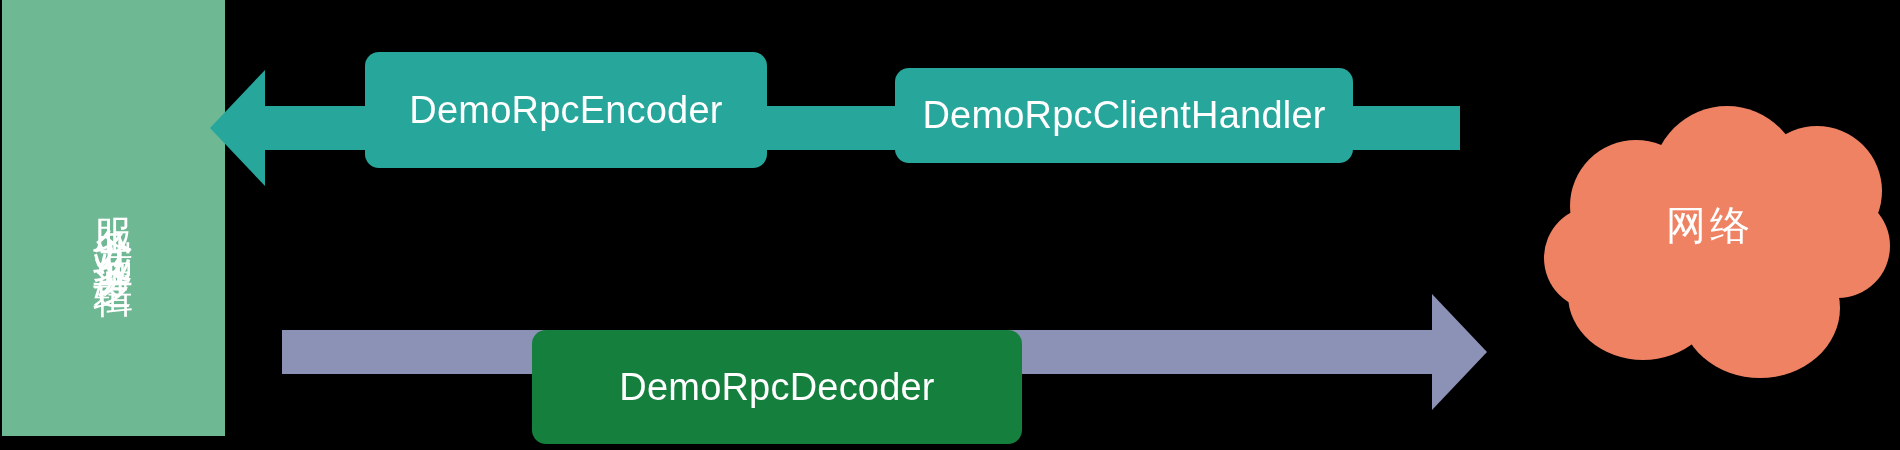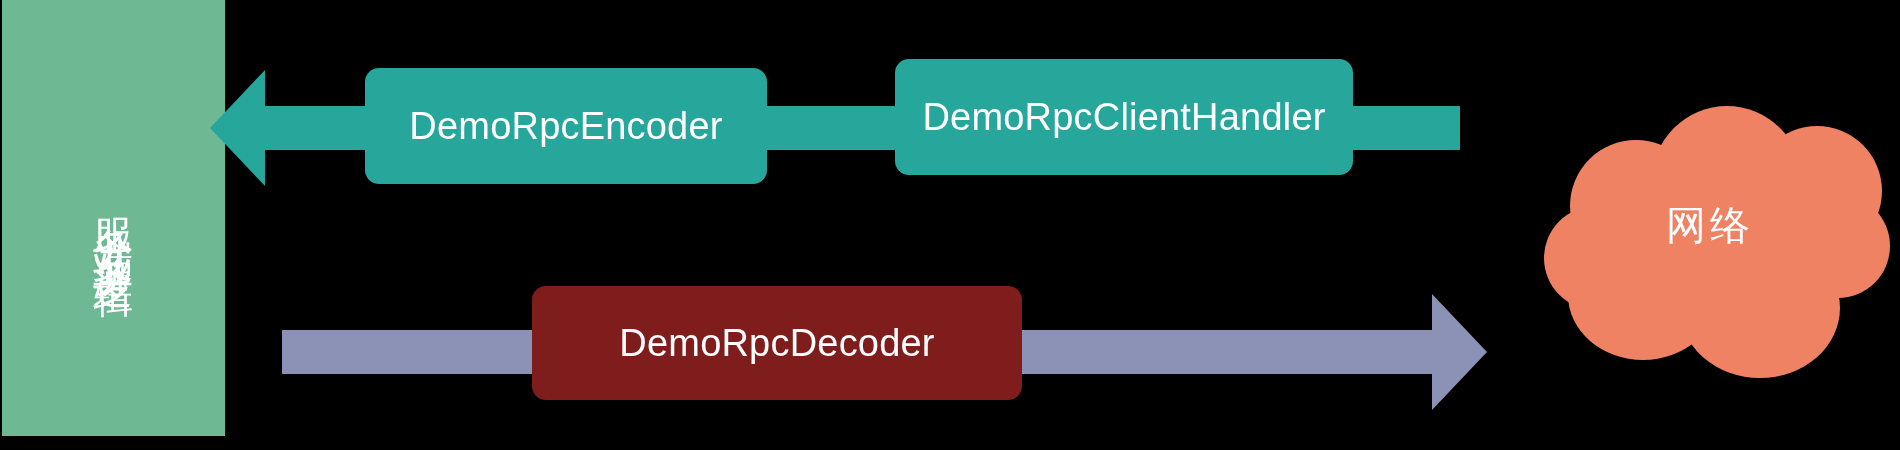--- a/index.html
+++ b/index.html
@@ -79,21 +79,21 @@
     letter-spacing: 0.2px;
     white-space: nowrap;
   }
   .pipeline-box.teal-box { background: #27A69B; }
 
   
   .purple { background: #8C91B6; }
   .purple-head-right {
     border-left: 55px solid #8C91B6;
   }
-  .pipeline-box.purple-box { background: #7f1d1d; }
+  .pipeline-box.purple-box { background: #15803d; margin-top: 44px; }
 
   
   .cloud {
     position: absolute;
     left: 1530px;
     top: 120px;
     width: 360px;
     height: 240px;
   }
   .cloud-lobe {
@@ -134,25 +134,25 @@
   </div>
 
   <div class="shaft teal" style="left:265px; top:106px; width:110px;"></div>
 
   <div class="arrow-head left teal-head-left" style="left:210px; top:70px;"></div>
 
   <div class="shaft teal" style="left:740px; top:106px; width:170px;"></div>
 
   <div class="shaft teal" style="left:1330px; top:106px; width:130px;"></div>
 
-  <div class="pipeline-box teal-box" style="left:365px; top:68px; width:402px; height:116px;">
+  <div class="pipeline-box teal-box" style="left:365px; top:52px; width:402px; height:116px;">
     <span>DemoRpcEncoder</span>
   </div>
 
-  <div class="pipeline-box teal-box" style="left:895px; top:59px; width:458px; height:116px;">
+  <div class="pipeline-box teal-box" style="left:895px; top:68px; width:458px; height:95px;">
     <span>DemoRpcClientHandler</span>
   </div>
 
   <div class="shaft purple" style="left:282px; top:330px; width:270px;"></div>
   <div class="shaft purple" style="left:1005px; top:330px; width:430px;"></div>
   <div class="arrow-head right purple-head-right" style="left:1432px; top:294px;"></div>
 
   <div class="pipeline-box purple-box" style="left:532px; top:286px; width:490px; height:114px;">
     <span>DemoRpcDecoder</span>
   </div>

